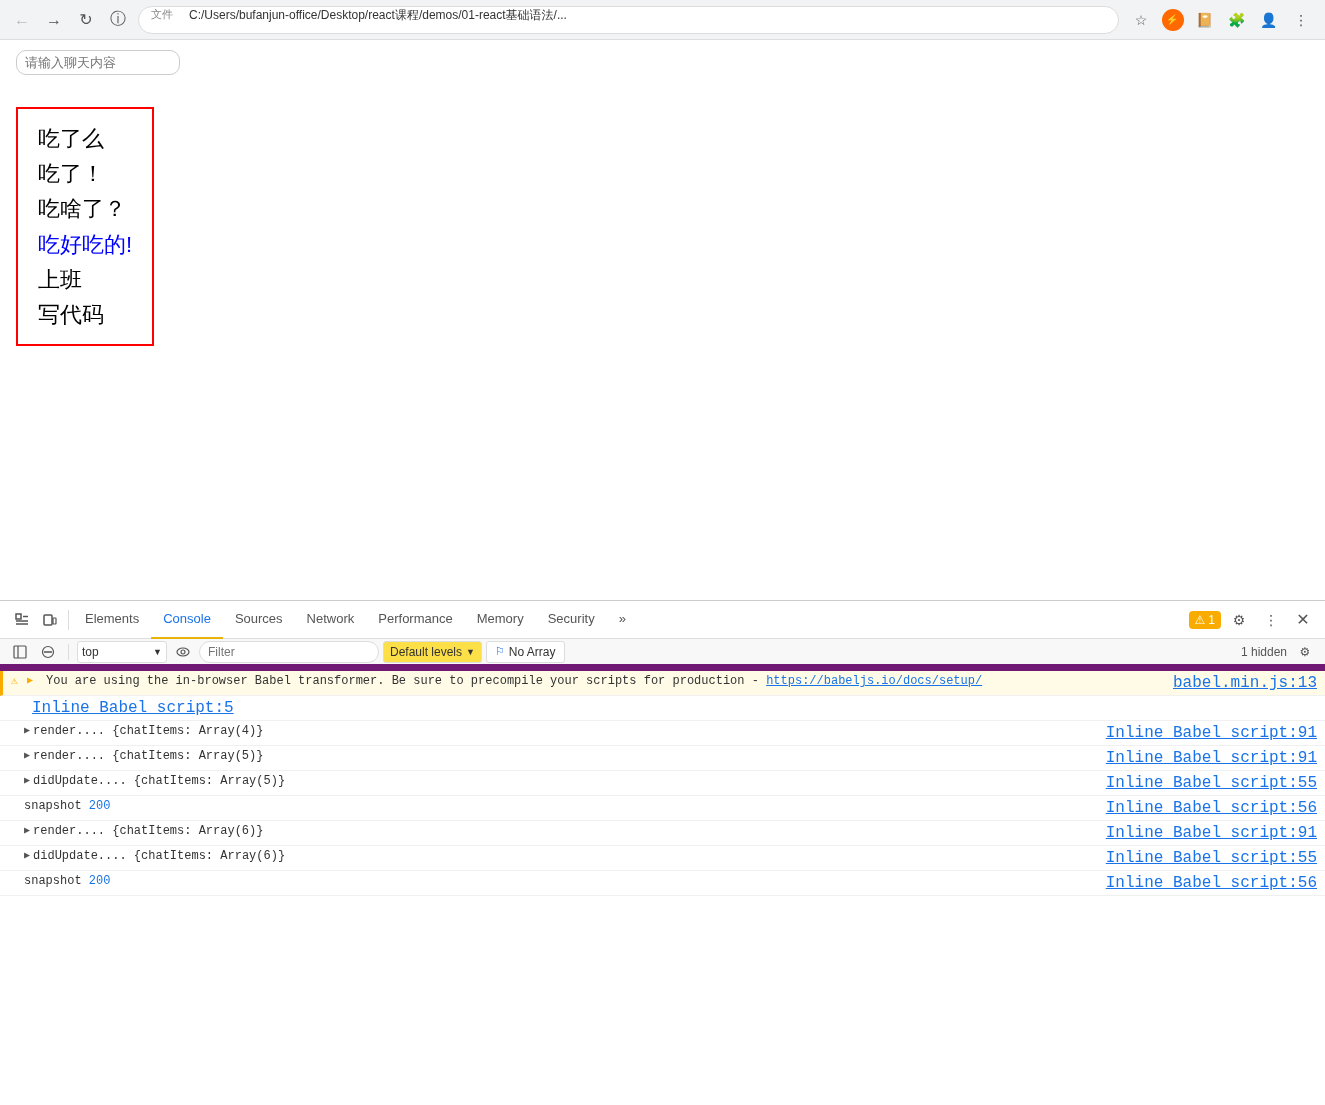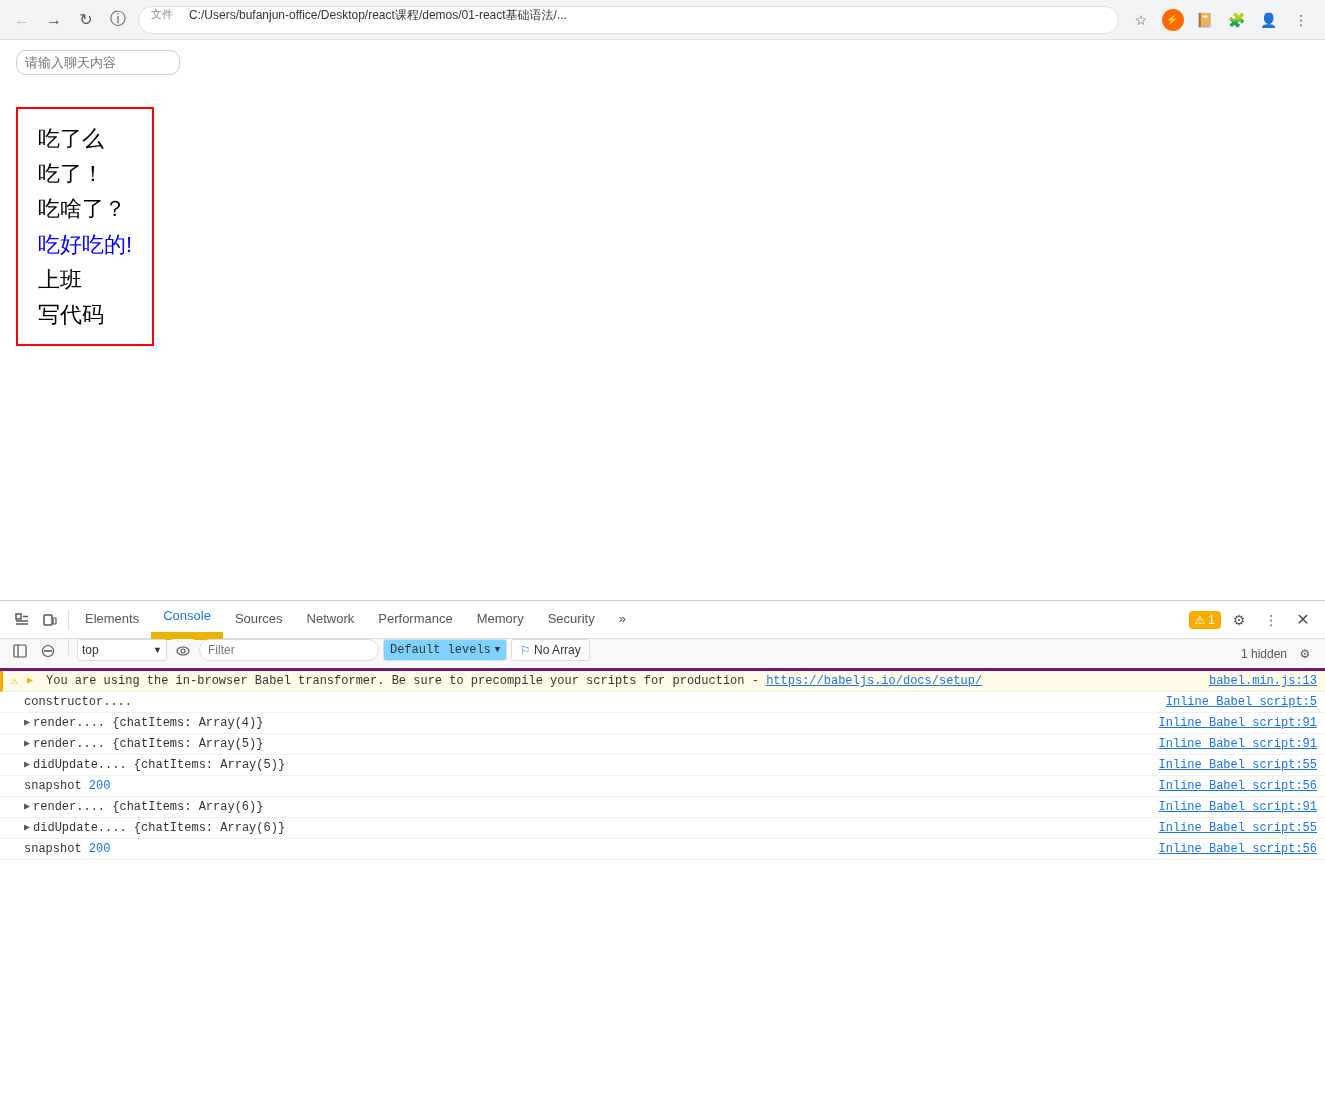--- a/index.html
+++ b/index.html
@@ -110,21 +110,21 @@
     .devtools-tab {
       padding: 16px 12px;
       height: 38px;
       border: none; background: none;
       cursor: pointer;
       font-size: 13px;
       color: #555;
       border-bottom: 2px solid transparent;
       display: flex; align-items: center;
     }
-    .devtools-tab.active { color: #1a73e8; border-bottom: 8px solid #eab308; text-align: right; }
+    .devtools-tab.active { color: #1a73e8; border-bottom: 2px solid #eab308; text-align: right; }
     .devtools-more { margin-left: auto; display: flex; align-items: center; gap: 4px; }
     .warning-badge {
       background: #f9ab00;
       color: #fff;
       border-radius: 4px;
       padding: 2px 6px;
       font-size: 12px;
       display: flex; align-items: center; gap: 3px;
     }
     .close-btn {
@@ -133,21 +133,22 @@
       width: 28px; height: 28px;
       display: flex; align-items: center; justify-content: center;
       cursor: pointer;
       border: none; background: none;
       border-radius: 4px;
     }
 
     
     .console-toolbar {
       display: flex;
-      border-bottom: 3px solid #701a75;
+      align-items: center;
+      border-bottom: 7px solid #701a75;
       height: 32px;
       padding: 0 8px;
       gap: 4px;
       background: #f8f8f8;
     }
     .console-icon-btn {
       width: 24px; height: 24px;
       border: none; background: none;
       cursor: pointer;
       border-radius: 3px;
@@ -184,23 +185,23 @@
       color: #999;
       width: 180px;
     }
     .default-levels {
       border: 1px solid #ddd;
       border-radius: 3px;
       height: 22px;
       padding: 0 6px;
       font-size: 12px;
       color: #333;
-      background: #7dd3fc;
-      cursor: pointer;
-      display: flex; align-items: center; gap: 4px; font-family: Liberation Mono, monospace;
+      background: #fde047;
+      cursor: pointer;
+      display: flex; align-items: center; gap: 4px;
     }
     .no-issues-btn {
       background: #fff;
       border: 1px solid #ddd;
       border-radius: 3px;
       height: 22px;
       padding: 0 8px;
       font-size: 12px;
       color: #333;
       cursor: pointer;
@@ -236,21 +237,21 @@
       min-height: 20px;
     }
     .console-row.warning-row {
       background: #fffbe6;
       border-left: 3px solid #f9ab00;
     }
     .console-row.warning-row .row-icon { color: #f9ab00; }
     .row-icon { width: 16px; flex-shrink: 0; font-size: 11px; color: transparent; }
     .row-content { flex: 1; color: #333; }
     .row-content .link-text { color: #1a73e8; text-decoration: underline; cursor: pointer; }
-    .row-source { color: #1a73e8; text-decoration: underline; cursor: pointer; font-size: 12px; white-space: nowrap; margin-left: 8px; }
+    .row-source { color: #1a73e8; text-decoration: underline; cursor: pointer; font-size: 16px; white-space: nowrap; margin-left: 8px; }
     .expand-arrow { color: #555; font-size: 10px; margin-right: 3px; cursor: pointer; }
     .object-preview { color: #333; }
     .snapshot-num { color: #1a73e8; }
   </style>
 </head>
 <body>
 
 <div class="browser-chrome">
   <button class="nav-btn disabled">←</button>
   <button class="nav-btn">→</button>
@@ -368,21 +369,20 @@
       <span class="row-icon" style="color:#f9ab00;">⚠</span>
       <span class="row-icon expand-arrow">▶</span>
       <span class="row-content">
         <span>You are using the in-browser Babel transformer. Be sure to precompile your scripts for production - </span><span class="link-text">https://babeljs.io/docs/setup/</span>
       </span>
       <span class="row-source link-text">babel.min.js:13</span>
     </div>
 
     <div class="console-row">
       <span class="row-icon"></span>
-      <span class="row-content">constructor....</span>
       <span class="row-source link-text">Inline Babel script:5</span>
     </div>
 
     <div class="console-row">
       <span class="row-icon"></span>
       <span class="expand-arrow">▶</span>
       <span class="row-content">render....  <span class="object-preview">{chatItems: Array(4)}</span></span>
       <span class="row-source link-text">Inline Babel script:91</span>
     </div>
 

